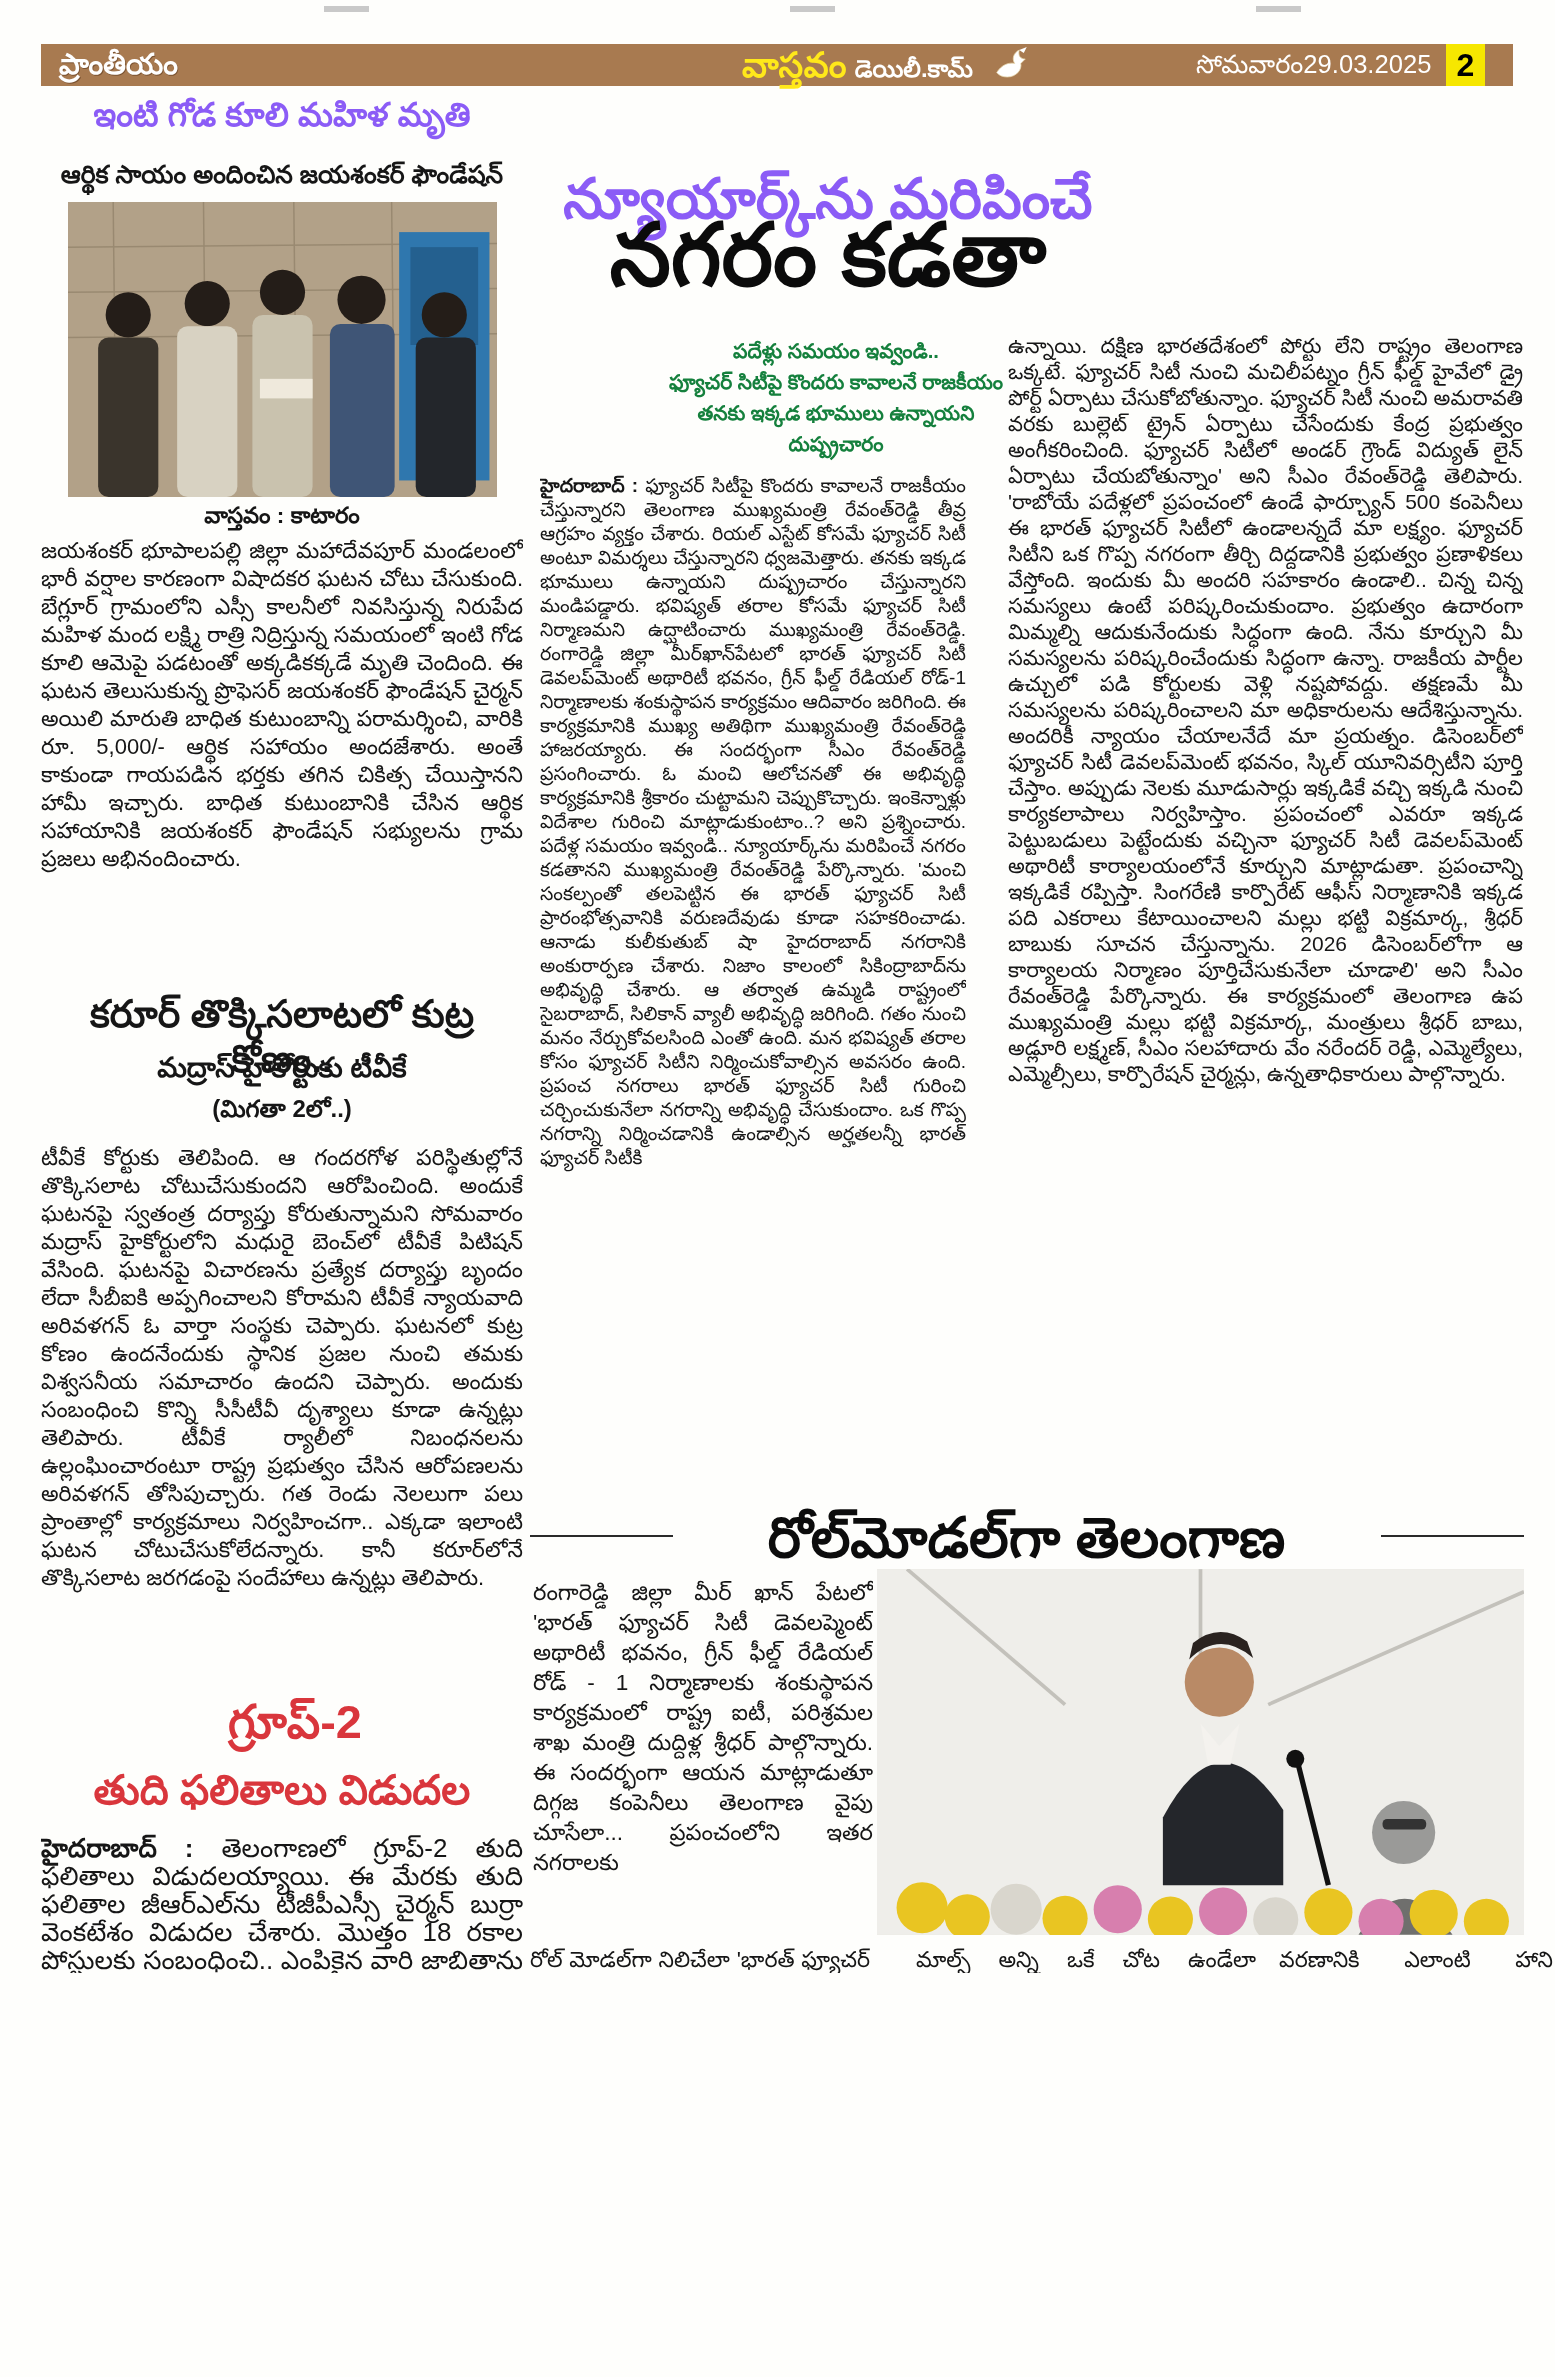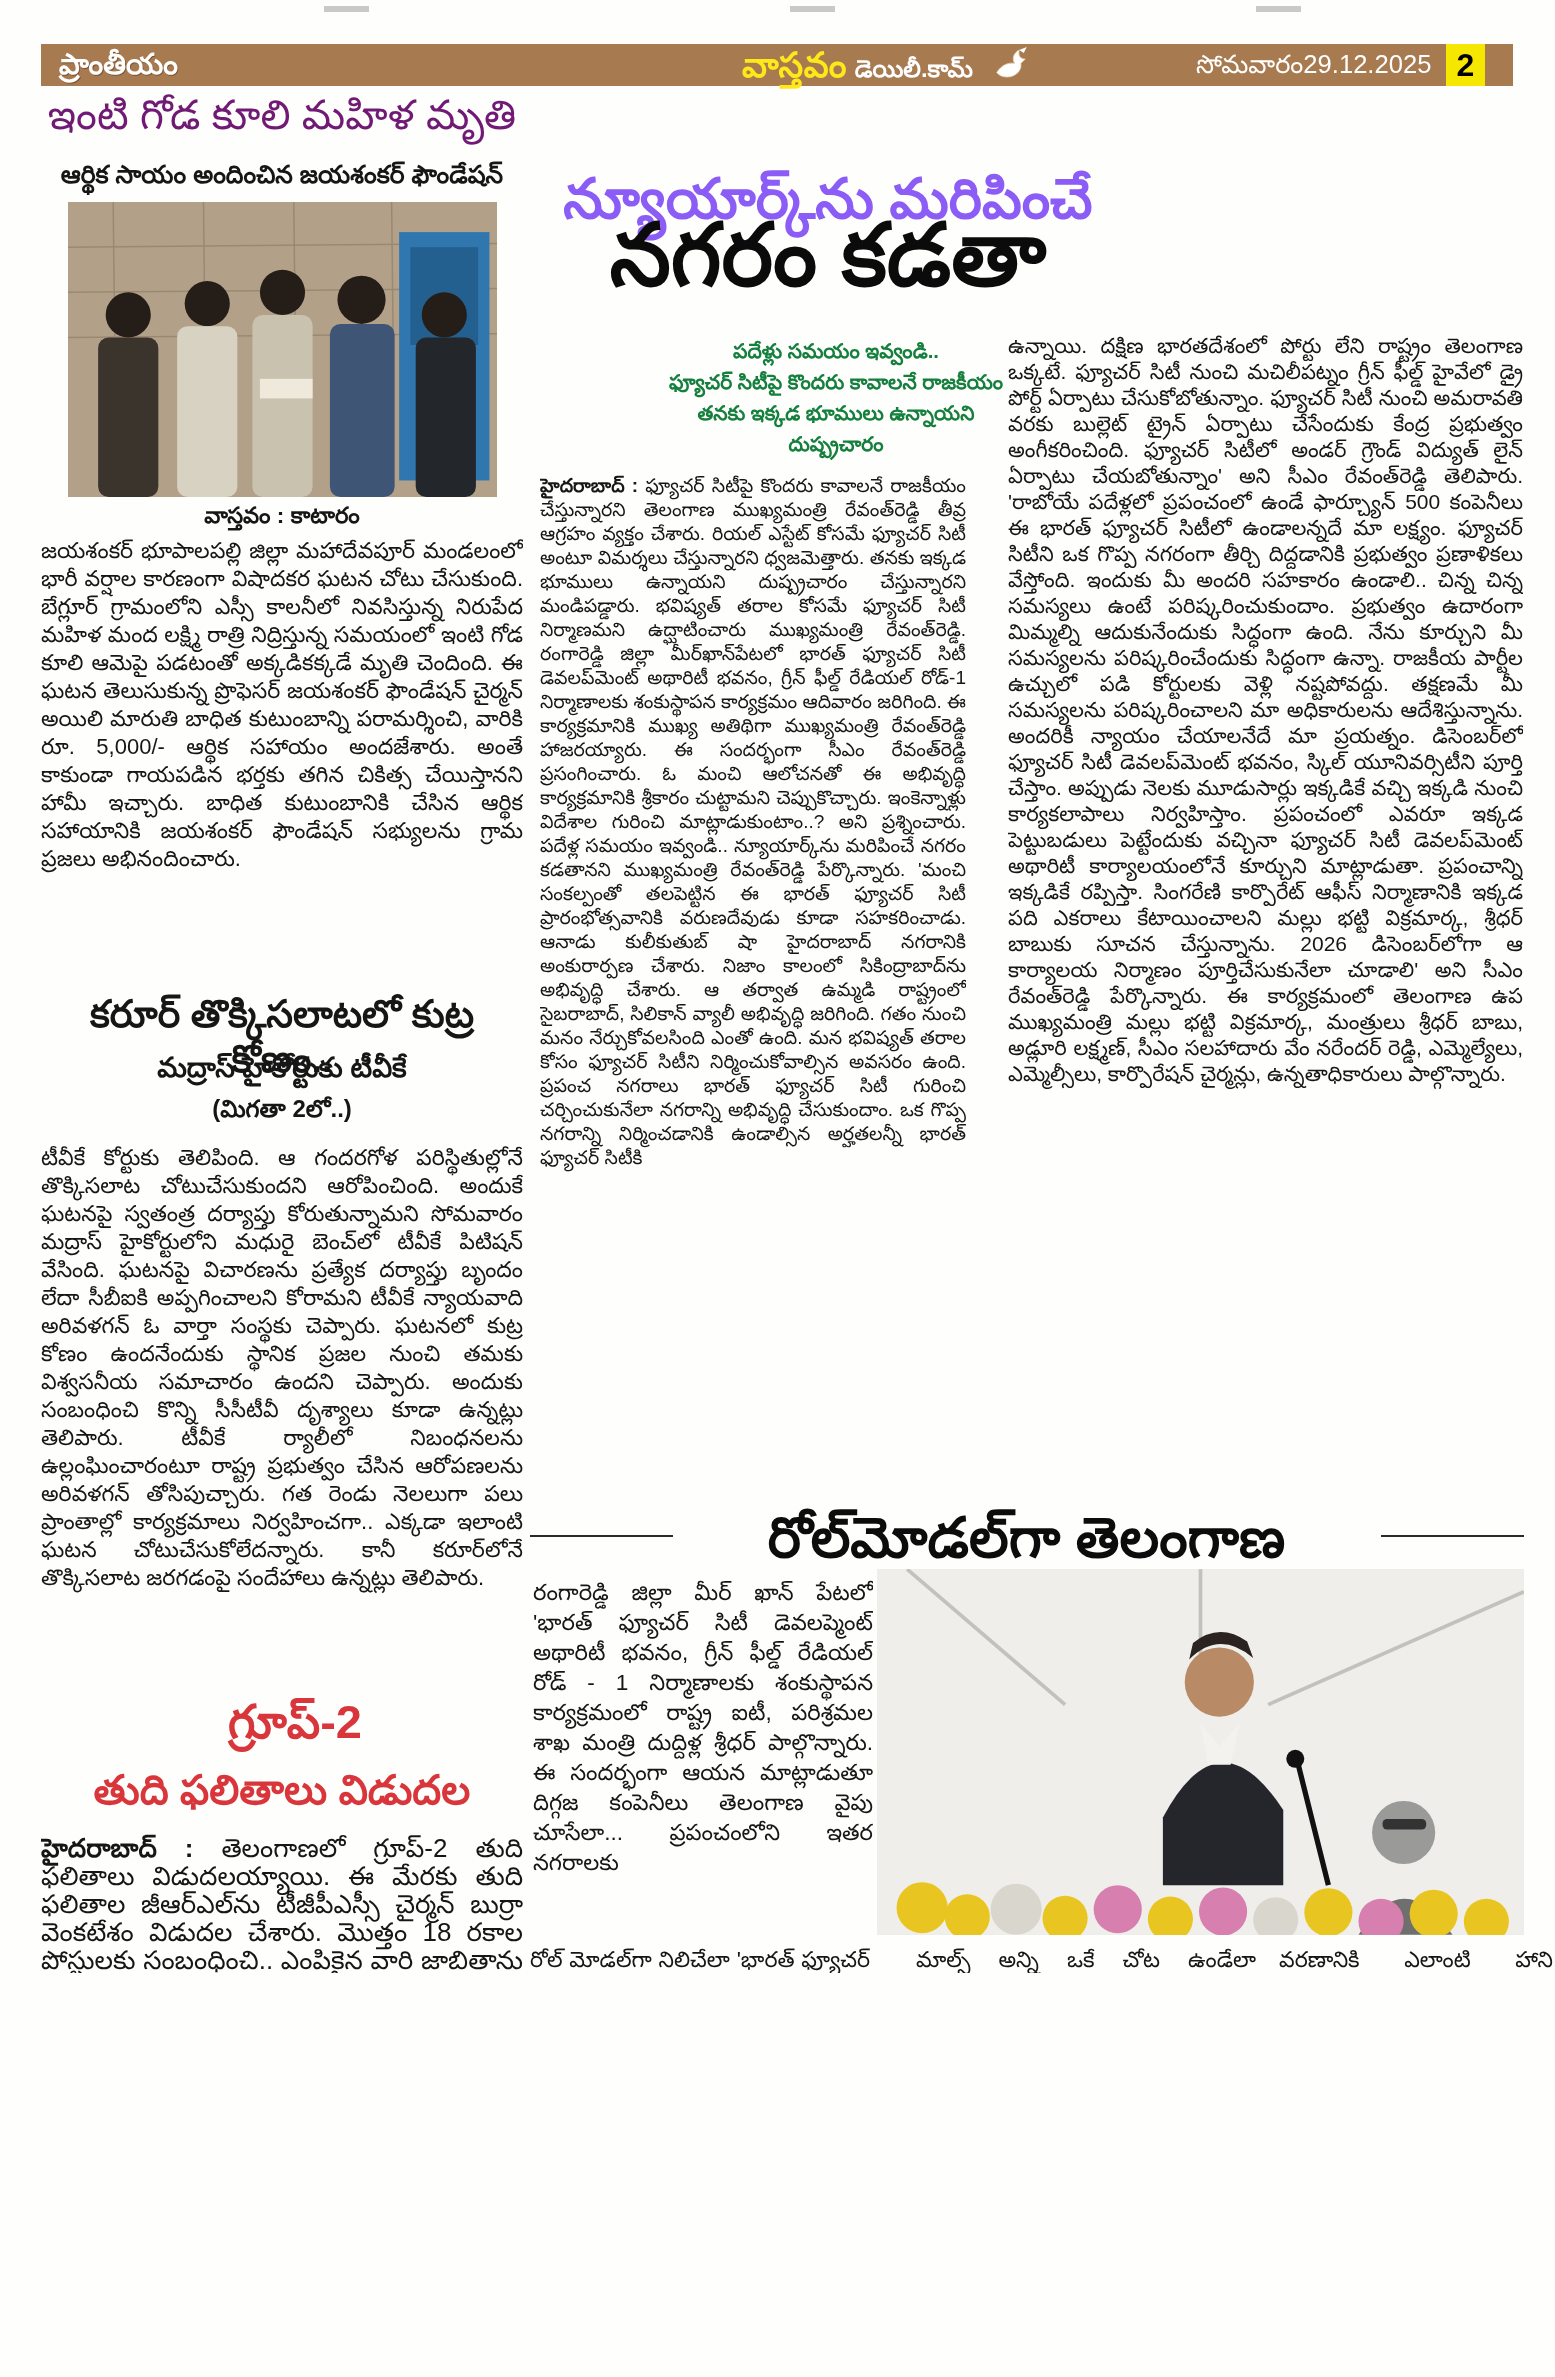--- a/index.html
+++ b/index.html
@@ -17,21 +17,21 @@
   .brand-main{color:#ffe81a;font-size:35px;font-weight:bold;letter-spacing:0.8px;}
   .brand-suffix{color:#fff;font-size:24px;font-weight:bold;margin-left:7.5px;}
   .dove{left:986px;top:44px;width:44px;height:42px;}
   .date-label{left:1196px;top:50px;width:241px;height:33px;color:#fff;font-size:25.6px;}
   .page-box{left:1446px;top:44px;width:39px;height:42px;background:#f6e700;color:#000;font-size:32px;font-weight:bold;line-height:42px;text-align:center;}
 
   
   .tick{height:6px;background:#c9c9c9;top:6px;}
 
   
-  .lr-head1{left:41px;top:90px;width:482px;font-size:41px;line-height:50px;font-weight:normal;color:#701a75;}
+  .lr-head1{left:41px;top:90px;width:482px;font-size:33px;line-height:50px;font-weight:bold;color:#8b5cf6;}
   .lr-sub1{left:41px;top:160px;width:482px;font-size:25px;font-weight:bold;}
   .photo1{left:68px;top:202px;width:429px;height:295px;background:#b4a68d;}
   .caption1{left:41px;top:503px;width:482px;font-size:22.6px;font-weight:bold;}
   .lr-body1{left:41px;top:537px;width:482px;height:445px;font-size:22px;line-height:28px;}
   .lr-head2{left:41px;top:992px;width:482px;font-size:38px;line-height:45px;font-weight:bold;}
   .lr-sub2{left:41px;top:1052px;width:482px;font-size:28px;font-weight:bold;text-align:center;}
   .lr-note2{left:41px;top:1095px;width:482px;font-size:24px;font-weight:bold;}
   .lr-body2{left:41px;top:1144px;width:482px;height:531px;font-size:22px;line-height:28px;}
   .g2-kicker{left:54px;top:1694px;width:482px;font-size:47px;font-weight:bold;color:#d9363c;text-align:center;}
   .g2-head{left:41px;top:1767px;width:482px;font-size:41px;font-weight:bold;color:#d9363c;}
@@ -76,21 +76,21 @@
   <div class="a section-label">ప్రాంతీయం</div>
   <div class="a brand c">
     <span class="brand-main">వాస్తవం</span><span class="brand-suffix">డెయిలీ.కామ్</span>
   </div>
   <div class="a dove">
     <svg width="44" height="42" viewBox="0 0 58 56">
         <path d="M14 38 C20 28 30 24 38 26 C34 20 36 12 44 8 C42 16 46 20 52 20 L46 26 C48 34 40 44 28 44 C22 44 17 42 14 38 Z" fill="#ffffff" stroke="#e8d9b0" stroke-width="1"></path>
         <path d="M44 8 L54 4 L50 12 Z" fill="#ffffff"></path>
       </svg>
   </div>
-  <div class="a date-label">సోమవారం29.12.2025</div>
+  <div class="a date-label">సోమవారం29.03.2025</div>
   <div class="a page-box">2</div>
 
   <div class="a c lr-head1">ఇంటి గోడ కూలి మహిళ మృతి</div>
   <div class="a c lr-sub1">ఆర్థిక సాయం అందించిన జయశంకర్ ఫౌండేషన్</div>
   <div class="a photo1 clip">
     <svg width="429" height="295" viewBox="0 0 570 392">
       <rect width="570" height="392" fill="#b2a188"></rect>
       <g stroke="#8f8068" stroke-width="2" opacity="0.7">
         <line x1="0" y1="60" x2="570" y2="55"></line>
           <line x1="0" y1="120" x2="570" y2="115"></line>

